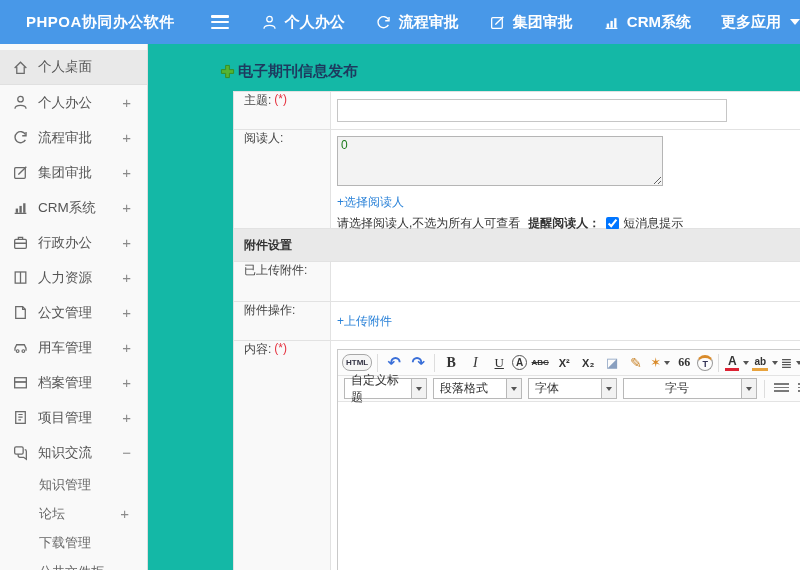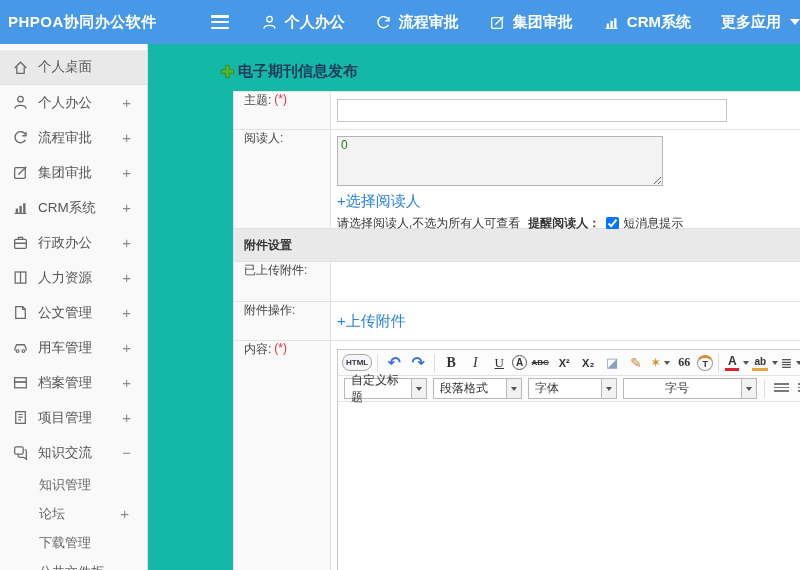--- a/index.html
+++ b/index.html
@@ -7,21 +7,21 @@
   body {
     width:800px; height:570px; overflow:hidden; position:relative;
     font-family:"Liberation Sans","DejaVu Sans",sans-serif;
     background:#fff; color:#444;
   }
   
   .header {
     position:absolute; top:0; left:0; width:800px; height:44px;
     background:#4898e8; display:flex; align-items:center; color:#fff;
   }
-  .logo { font-size:15px; font-weight:bold; padding-left:8px; width:200px; letter-spacing:.5px; }
+  .logo { font-size:15px; font-weight:bold; padding-left:26px; width:200px; letter-spacing:.5px; }
   .hamburger { width:20px; height:14px; margin-left:12px; display:flex; flex-direction:column; justify-content:space-between; cursor:pointer; }
   .hamburger i { display:block; height:2.5px; width:18px; background:#fff; border-radius:1px; }
   .topnav { display:flex; align-items:center; }
   .nav-item { display:flex; align-items:center; margin-left:30px; font-size:15px; font-weight:bold; cursor:pointer; white-space:nowrap; }
   .nav-item .nicon { width:17px; height:17px; margin-right:7px; }
   .caret-down { width:0; height:0; margin-left:9px; border-left:5px solid transparent; border-right:5px solid transparent; border-top:6px solid #fff; }
   
   .sidebar {
     position:absolute; top:44px; left:0; width:148px; height:526px;
     background:#f9f9f9; border-right:1px solid #ddd; padding-top:6px; overflow:hidden;
@@ -39,21 +39,21 @@
   .form-table { margin:10px 0 0 85px; width:640px; border:1px solid #e2e2e2; border-bottom:none; background:#fff; }
   .frow { display:flex; border-bottom:1px solid #e2e2e2; }
   .label-cell { width:97px; flex:none; background:#f9f9f9; border-right:1px solid #e2e2e2; display:flex; align-items:flex-start; padding-left:10px; font-size:12px; color:#444; }
   .content-cell { flex:1; background:#fff; padding-left:6px; }
   .req { color:#e53340; margin-left:3px; }
   .r-subject { height:38px; }
   .subject-input { margin-top:7px; width:390px; height:23px; border:1px solid #c6c6c6; font-size:12px; padding:0 4px; outline:none; }
   .r-readers { height:99px; }
   .readers-ta { margin-top:6px; width:326px; height:50px; border:1px solid #b5b5b5; background:#f3f3f3; resize:both; font-size:12px; color:#1b7a1b; padding:1px 3px; font-family:"Liberation Sans",sans-serif; }
   .choose-line { margin-top:2px; }
-  .link { color:#2a82d8; font-size:15px; text-decoration:none; cursor:pointer; }
+  .link { color:#2a82d8; font-size:12px; text-decoration:none; cursor:pointer; }
   .hint-line { margin-top:4px; display:flex; align-items:center; font-size:12px; color:#333; }
   .remind { font-weight:bold; margin-left:8px;font-family:Liberation Serif, serif; }
   .sms-cb { margin:0 4px 0 6px; width:13px; height:13px; }
   .r-section { height:32px; background:#e9e9e9; display:flex; align-items:center; padding-left:10px; font-size:12px; font-weight:bold; color:#333; }
   .r-uploaded { height:40px; }
   .r-ops { height:39px; }
   .r-ops .content-cell { display:flex; align-items:center; }
   .r-content { height:356px; }
   
   .editor { margin-top:8px; width:700px; border:1px solid #c9c9c9; background:#fff; }

